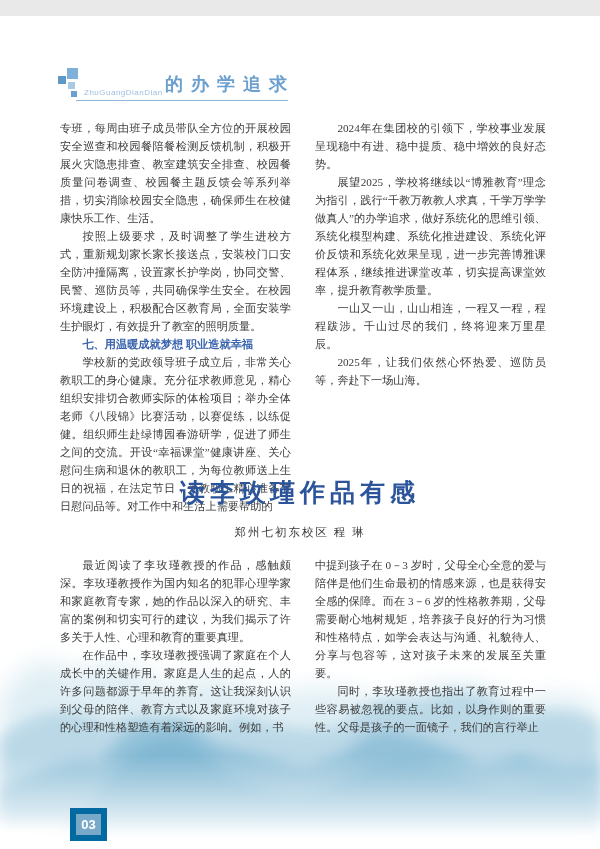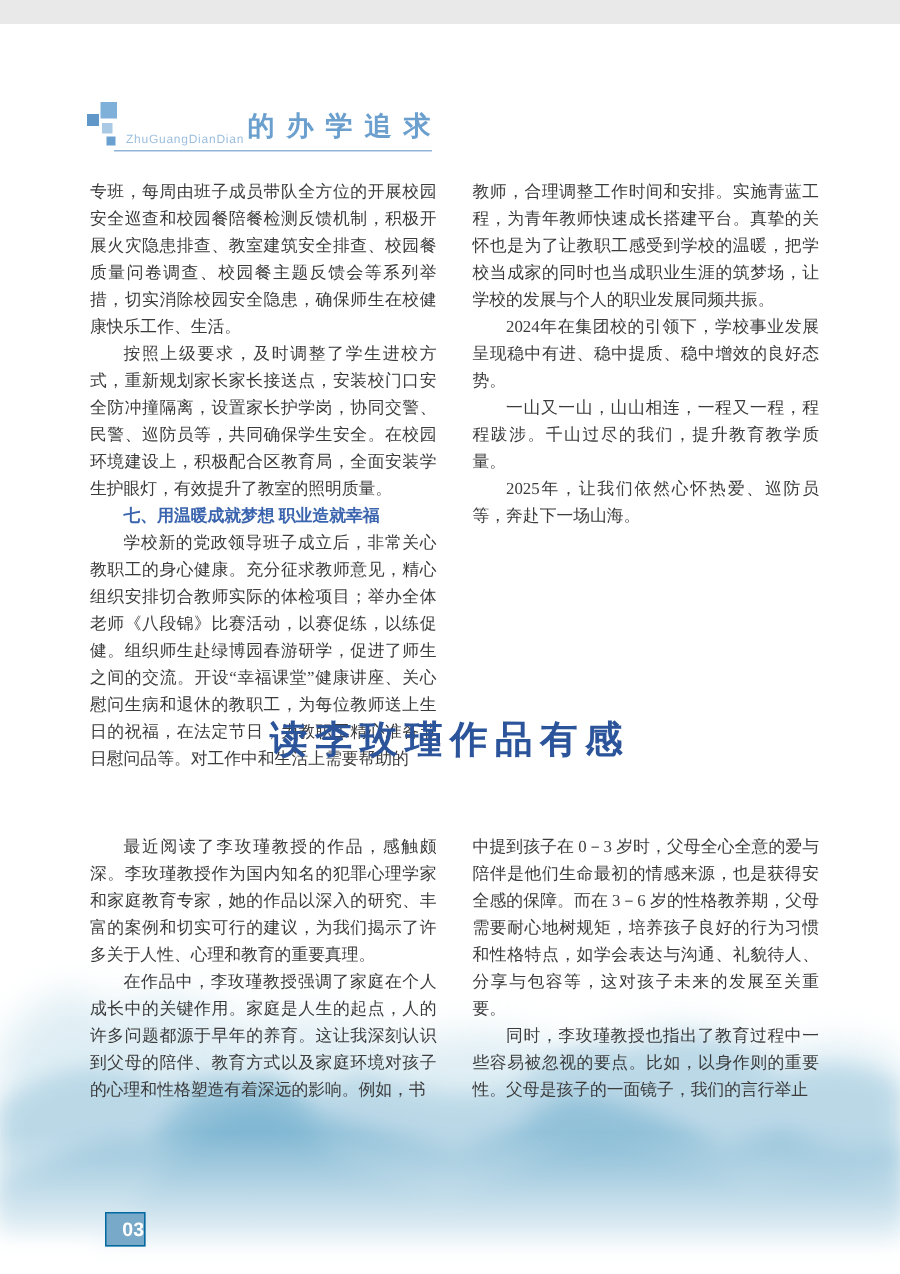--- a/index.html
+++ b/index.html
@@ -42,23 +42,23 @@
   }
   .author{
     position:absolute;top:509px;left:0;width:100%;text-align:center;
     font-size:11.5px;color:#3b3b3b;letter-spacing:2px;z-index:2;
   }
   
   .mountains{position:absolute;left:0;bottom:0;width:600px;height:260px;z-index:1;pointer-events:none;}
   
   .pagenum{
     position:absolute;left:70px;top:792px;width:25px;height:21px;z-index:3;
-    background:#79a9c8;border:1px solid #0369a1;color:#ffffff;
+    background:#79a9c8;border:6px solid #0369a1;color:#ffffff;
     font-family:"Liberation Sans",sans-serif;font-size:13px;font-weight:bold;
-    text-align:right;line-height:21px;
+    text-align:center;line-height:21px;
   }
 </style>
 </head>
 <body>
 
 <div class="page">
 
   <div class="hdr"></div>
   <div class="logo">
     <span class="sq sq1"></span>
@@ -71,28 +71,29 @@
   <div class="hdr-rule"></div>
 
   <section class="cols a1">
     <div class="col">
       <p class="cont">专班，每周由班子成员带队全方位的开展校园安全巡查和校园餐陪餐检测反馈机制，积极开展火灾隐患排查、教室建筑安全排查、校园餐质量问卷调查、校园餐主题反馈会等系列举措，切实消除校园安全隐患，确保师生在校健康快乐工作、生活。</p>
       <p>按照上级要求，及时调整了学生进校方式，重新规划家长家长接送点，安装校门口安全防冲撞隔离，设置家长护学岗，协同交警、民警、巡防员等，共同确保学生安全。在校园环境建设上，积极配合区教育局，全面安装学生护眼灯，有效提升了教室的照明质量。</p>
       <h3>七、用温暖成就梦想 职业造就幸福</h3>
       <p>学校新的党政领导班子成立后，非常关心教职工的身心健康。充分征求教师意见，精心组织安排切合教师实际的体检项目；举办全体老师《八段锦》比赛活动，以赛促练，以练促健。组织师生赴绿博园春游研学，促进了师生之间的交流。开设“幸福课堂”健康讲座、关心慰问生病和退休的教职工，为每位教师送上生日的祝福，在法定节日，为教职工精心准备节日慰问品等。对工作中和生活上需要帮助的</p>
     </div>
     <div class="col">
-      <p class="cont">教师，合理调整工作时间和安排。实施青蓝工程，为青年教师快速成长搭建平台。真挚的关怀也是为了让教职工感受到学校的温暖，把学校当成家的同时也当成职业生涯的筑梦场，让学校的发展与个人的职业发展同频共振。</p>
       <p>2024年在集团校的引领下，学校事业发展呈现稳中有进、稳中提质、稳中增效的良好态势。</p>
-      <p>一山又一山，山山相连，一程又一程，程程跋涉。千山过尽的我们，提升教育教学质量。</p>
+      <p>展望2025，学校将继续以“博雅教育”理念为指引，践行“千教万教教人求真，千学万学学做真人”的办学追求，做好系统化的思维引领、系统化模型构建、系统化推进建设、系统化评价反馈和系统化效果呈现，进一步完善博雅课程体系，继续推进课堂改革，切实提高课堂效率，提升教育教学质量。</p>
+      <p>一山又一山，山山相连，一程又一程，程程跋涉。千山过尽的我们，终将迎来万里星辰。</p>
       <p>2025年，让我们依然心怀热爱、巡防员等，奔赴下一场山海。</p>
     </div>
   </section>
 
   <h1 class="title2">读李玫瑾作品有感</h1>
+  <div class="author">郑州七初东校区 程 琳</div>
 
   <section class="cols a2">
     <div class="col">
       <p>最近阅读了李玫瑾教授的作品，感触颇深。李玫瑾教授作为国内知名的犯罪心理学家和家庭教育专家，她的作品以深入的研究、丰富的案例和切实可行的建议，为我们揭示了许多关于人性、心理和教育的重要真理。</p>
       <p>在作品中，李玫瑾教授强调了家庭在个人成长中的关键作用。家庭是人生的起点，人的许多问题都源于早年的养育。这让我深刻认识到父母的陪伴、教育方式以及家庭环境对孩子的心理和性格塑造有着深远的影响。例如，书</p>
     </div>
     <div class="col">
       <p class="cont">中提到孩子在 0－3 岁时，父母全心全意的爱与陪伴是他们生命最初的情感来源，也是获得安全感的保障。而在 3－6 岁的性格教养期，父母需要耐心地树规矩，培养孩子良好的行为习惯和性格特点，如学会表达与沟通、礼貌待人、分享与包容等，这对孩子未来的发展至关重要。</p>
       <p>同时，李玫瑾教授也指出了教育过程中一些容易被忽视的要点。比如，以身作则的重要性。父母是孩子的一面镜子，我们的言行举止</p>
     </div>

